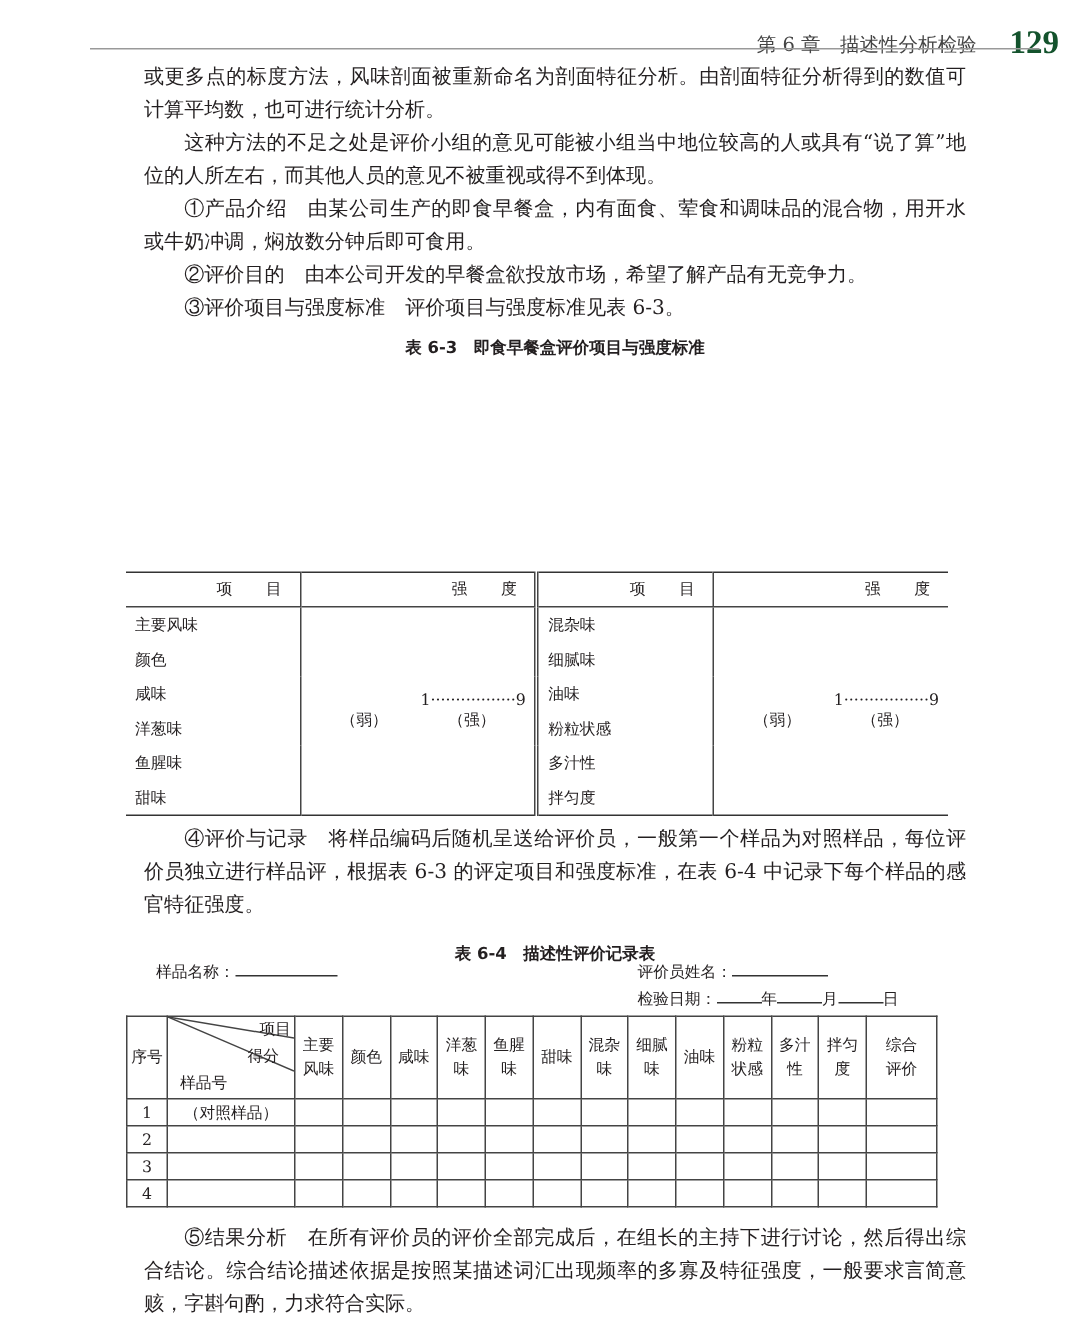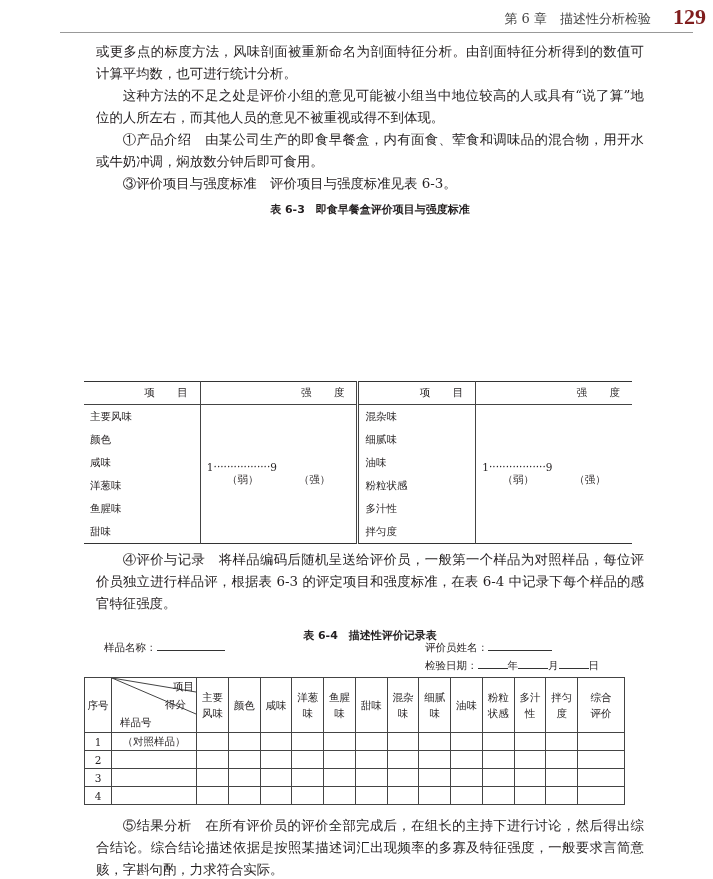--- a/index.html
+++ b/index.html
@@ -1,50 +1,51 @@
 <!DOCTYPE html>
 <html><head>
 <meta charset="utf-8">
 <style>
   html, body { margin:0; padding:0; background:#ffffff; }
   body { width:713px; height:879px; position:relative; overflow:hidden; font-family:"DejaVu Serif","Liberation Serif",serif; color:#231f20; }
-  .header { position:absolute; top:10px; right:48px; display:flex; align-items:center; font-size:13px; color:#444; }
+  .header { position:absolute; top:21px; right:48px; display:flex; align-items:center; font-size:13px; color:#444; }
   .header .chap { margin-right:14px; }
-  .header .pno { position:absolute; left:100%; margin-left:8px; top:-6px; font-size:22px; font-weight:bold; color:#7f1d1d; font-family:"Liberation Serif",serif; }
+  .header .pno { position:absolute; left:100%; margin-left:8px; top:-6px; font-size:22px; font-weight:bold; color:#14532d; font-family:"Liberation Serif",serif; }
   .rule { position:absolute; top:32px; left:60px; right:20px; border-top:1px solid #999; }
   .body { position:absolute; left:96px; width:548px; top:41px; font-size:13.4px; line-height:22px; }
   .p { margin:0; text-indent:2em; text-align:justify; }
   .p.noind { text-indent:0; }
   .caption { text-align:center; font-family:"DejaVu Sans","Liberation Sans",sans-serif; font-weight:bold; font-size:11px; margin:4px 0 2px; }
   table { border-collapse:collapse; }
   .t3 { position:absolute; left:84px; top:381px; width:548px; font-size:10.5px; border-top:1.5px solid #333; border-bottom:1.5px solid #333; }
   .t3 td, .t3 th { border-left:1px solid #444; padding:0 6px; height:23px; font-weight:normal; }
   .t3 th { text-align:right; border-bottom:1px solid #444; height:22px; letter-spacing:6px; }
   .t3 td:first-child, .t3 th:first-child { border-left:none; }
   .t3 .dbl { border-left:3px double #444; }
-  .t3 .scale { text-align:left; vertical-align:middle; }
+  .t3 .scale { text-align:right; vertical-align:middle; }
   .t4meta { position:absolute; font-size:10.5px; }
   .t4 { position:absolute; left:84px; top:677px; width:541px; font-size:10.5px; border:1.5px solid #333; }
   .t4 td { border:1px solid #444; text-align:center; padding:0; height:17px; }
   .t4 .hdr td { height:54px; line-height:16px; }
   .uline { display:inline-block; border-bottom:1px solid #333; }
 </style>
 </head>
 <body>
 
 <div class="header">
   <span class="chap">第 6 章　描述性分析检验</span>
   <span class="pno">129</span>
 </div>
 <div class="rule"></div>
 
 <div class="body">
   <p class="p noind">或更多点的标度方法，风味剖面被重新命名为剖面特征分析。由剖面特征分析得到的数值可计算平均数，也可进行统计分析。</p>
   <p class="p">这种方法的不足之处是评价小组的意见可能被小组当中地位较高的人或具有“说了算”地位的人所左右，而其他人员的意见不被重视或得不到体现。</p>
   <p class="p">①产品介绍　由某公司生产的即食早餐盒，内有面食、荤食和调味品的混合物，用开水或牛奶冲调，焖放数分钟后即可食用。</p>
+  <p class="p">②评价目的　由本公司开发的早餐盒欲投放市场，希望了解产品有无竞争力。</p>
   <p class="p">③评价项目与强度标准　评价项目与强度标准见表 6-3。</p>
   <div class="caption">表 6-3　即食早餐盒评价项目与强度标准</div>
 </div>
 
 <table class="t3">
   <tbody>
       <tr>
     <th style="width:110px">项　目</th>
     <th style="width:150px">强　度</th>
     <th class="dbl" style="width:110px">项　目</th>

